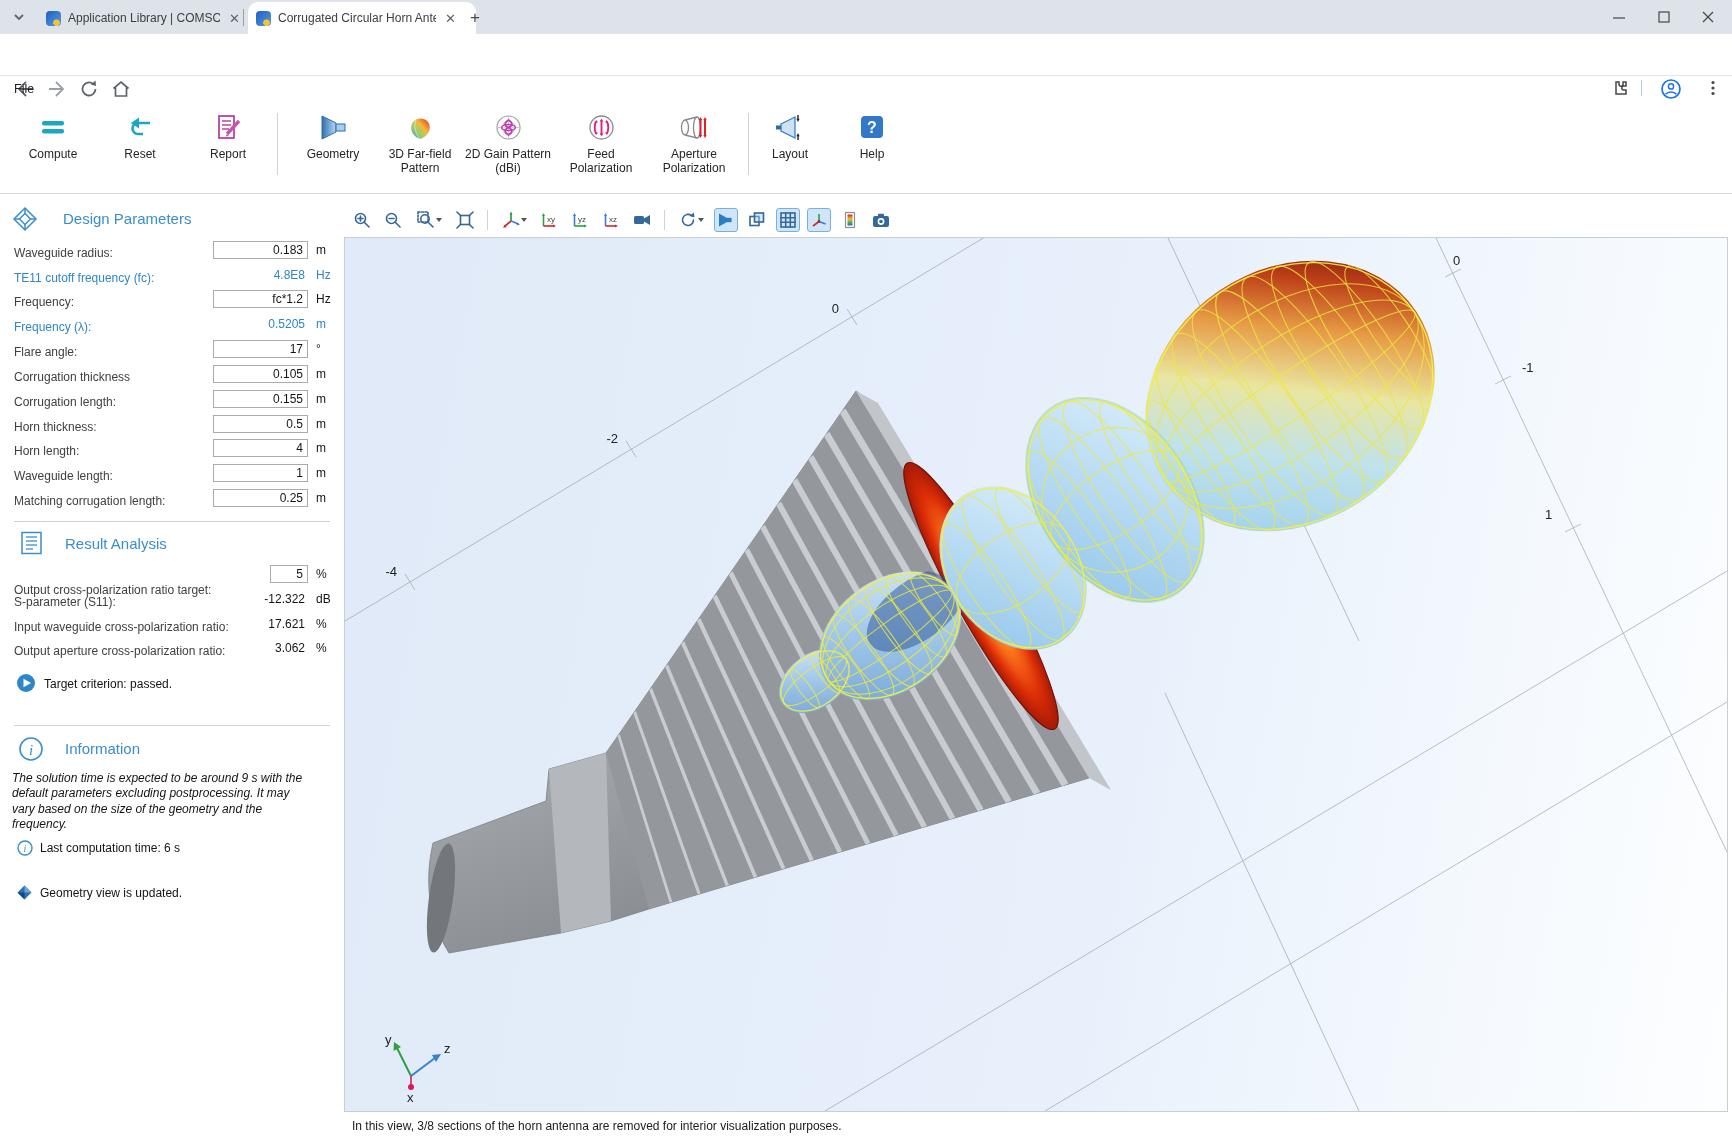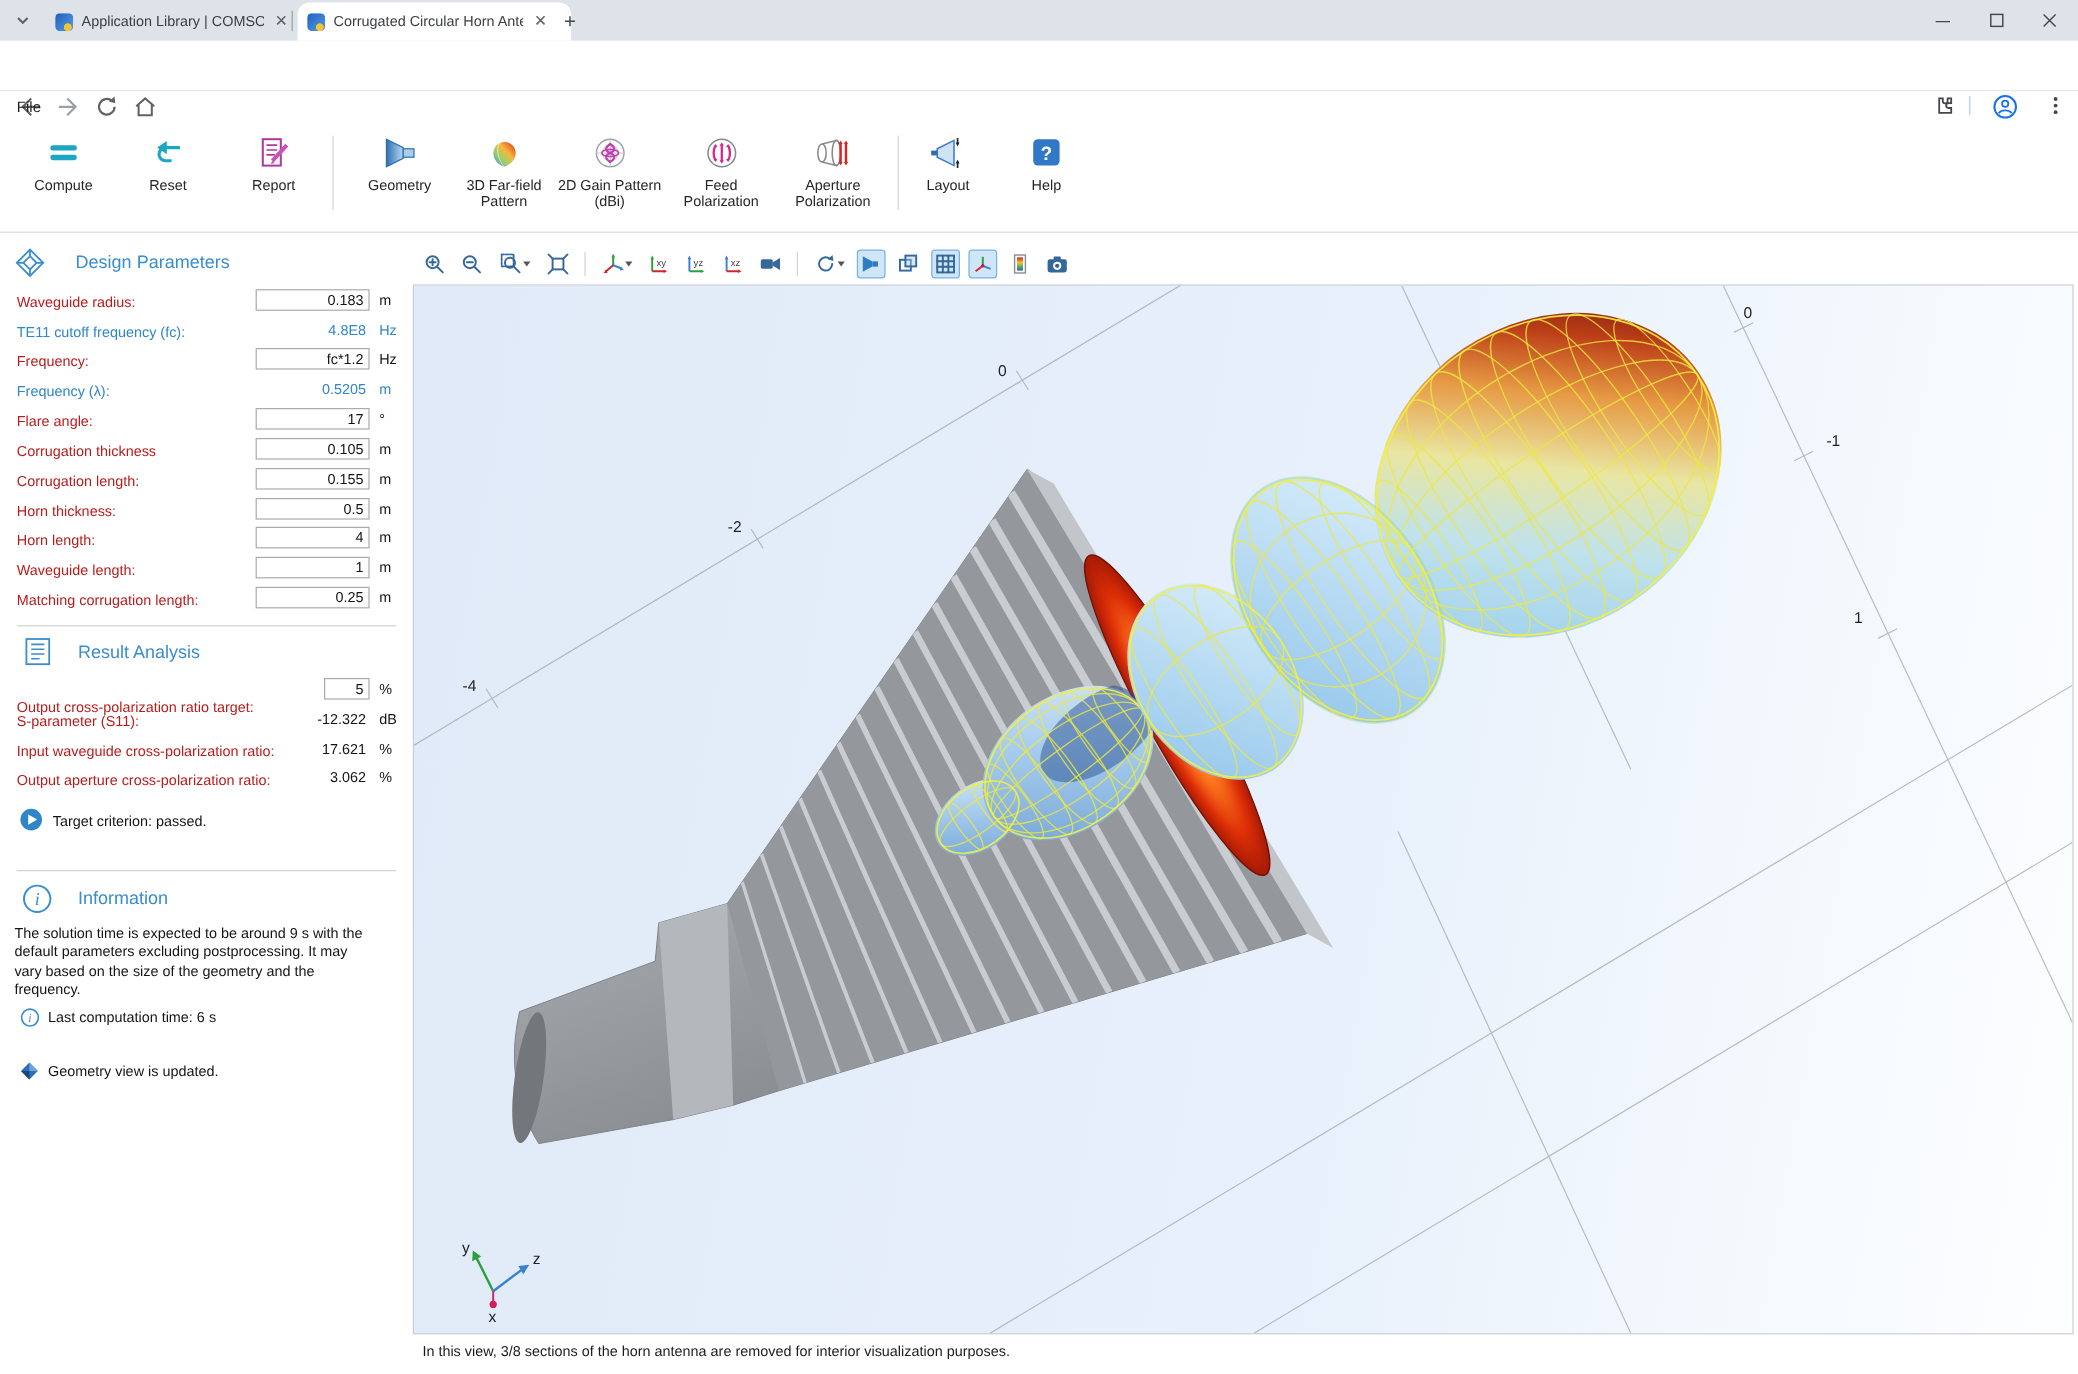--- a/index.html
+++ b/index.html
@@ -24,21 +24,21 @@
   #urlbar .url{font-size:13px;color:#202124;}
   .winctl{top:10px;width:14px;height:14px;}
   
   #file-label{left:14px;top:82px;font-size:12.5px;}
   .rbtn{top:112px;width:92px;text-align:center;font-size:12px;line-height:1.2;color:#262626;}
   .rbtn .ric{height:30px;display:flex;justify-content:center;align-items:center;margin-bottom:5px;}
   .vsep{top:113px;width:1px;height:62px;background:#d4d4d4;}
   #ribbon-border{left:0;top:193px;width:1732px;height:1px;background:#d9d9d9;}
   
   .sec-h{font-size:15px;color:#3a8dce;}
-  .lbl{font-size:12px;color:#b91c1c;white-space:nowrap;}
+  .lbl{font-size:12px;color:#404040;white-space:nowrap;}
   .lbl.blue,.val.blue,.unit.blue{color:#2f86c8;}
   .box{position:absolute;left:213px;width:95px;height:18px;border:1px solid #ababab;font-size:12px;
        text-align:right;padding:0 4px;box-sizing:border-box;color:#141414;background:#fff;
        font-family:"Liberation Sans","DejaVu Sans",sans-serif;}
   .box.small{left:270px;width:38px;}
   .val{position:absolute;left:213px;width:92px;text-align:right;font-size:12px;color:#141414;}
   .unit{position:absolute;left:316px;font-size:12px;color:#141414;}
   .hsep{left:14px;width:316px;height:1px;background:#d0d0d0;}
   .para{left:12px;width:292px;font-size:12px;line-height:15.4px;color:#141414;}
   .ministat{font-size:12px;color:#141414;}
@@ -408,21 +408,21 @@
 <div class="abs hsep" style="top:725px;"></div>
 
 <div class="abs" style="left:18px;top:736px;">
   <svg width="26" height="26">
       <circle cx="13" cy="13" r="11" fill="#fff" stroke="#3a8dce" stroke-width="1.6"></circle>
     <text x="13" y="18.5" text-anchor="middle" font-size="15" font-style="italic" fill="#3a8dce" font-family="Liberation Serif,serif">i</text>
     </svg>
 </div>
 <div class="abs sec-h" style="left:65px;top:740px;">Information</div>
 
-<div class="abs para" style="top:771px;">The solution time is expected to be around 9 s with the default parameters excluding postprocessing. It may vary based on the size of the geometry and the frequency.</div>
+<div class="abs para" style="top:771px;font-style:italic;">The solution time is expected to be around 9 s with the default parameters excluding postprocessing. It may vary based on the size of the geometry and the frequency.</div>
 
 <div class="abs" style="left:17px;top:840px;">
   <svg width="16" height="16">
       <circle cx="8" cy="8" r="7" fill="none" stroke="#3a8dce" stroke-width="1.4"></circle>
     <text x="8" y="12" text-anchor="middle" font-size="10" font-style="italic" fill="#3a8dce" font-family="Liberation Serif,serif">i</text>
     </svg>
   </div>
 <div class="abs ministat" style="left:40px;top:841px;">Last computation time: 6 s</div>
 
 <div class="abs" style="left:16px;top:884px;">

